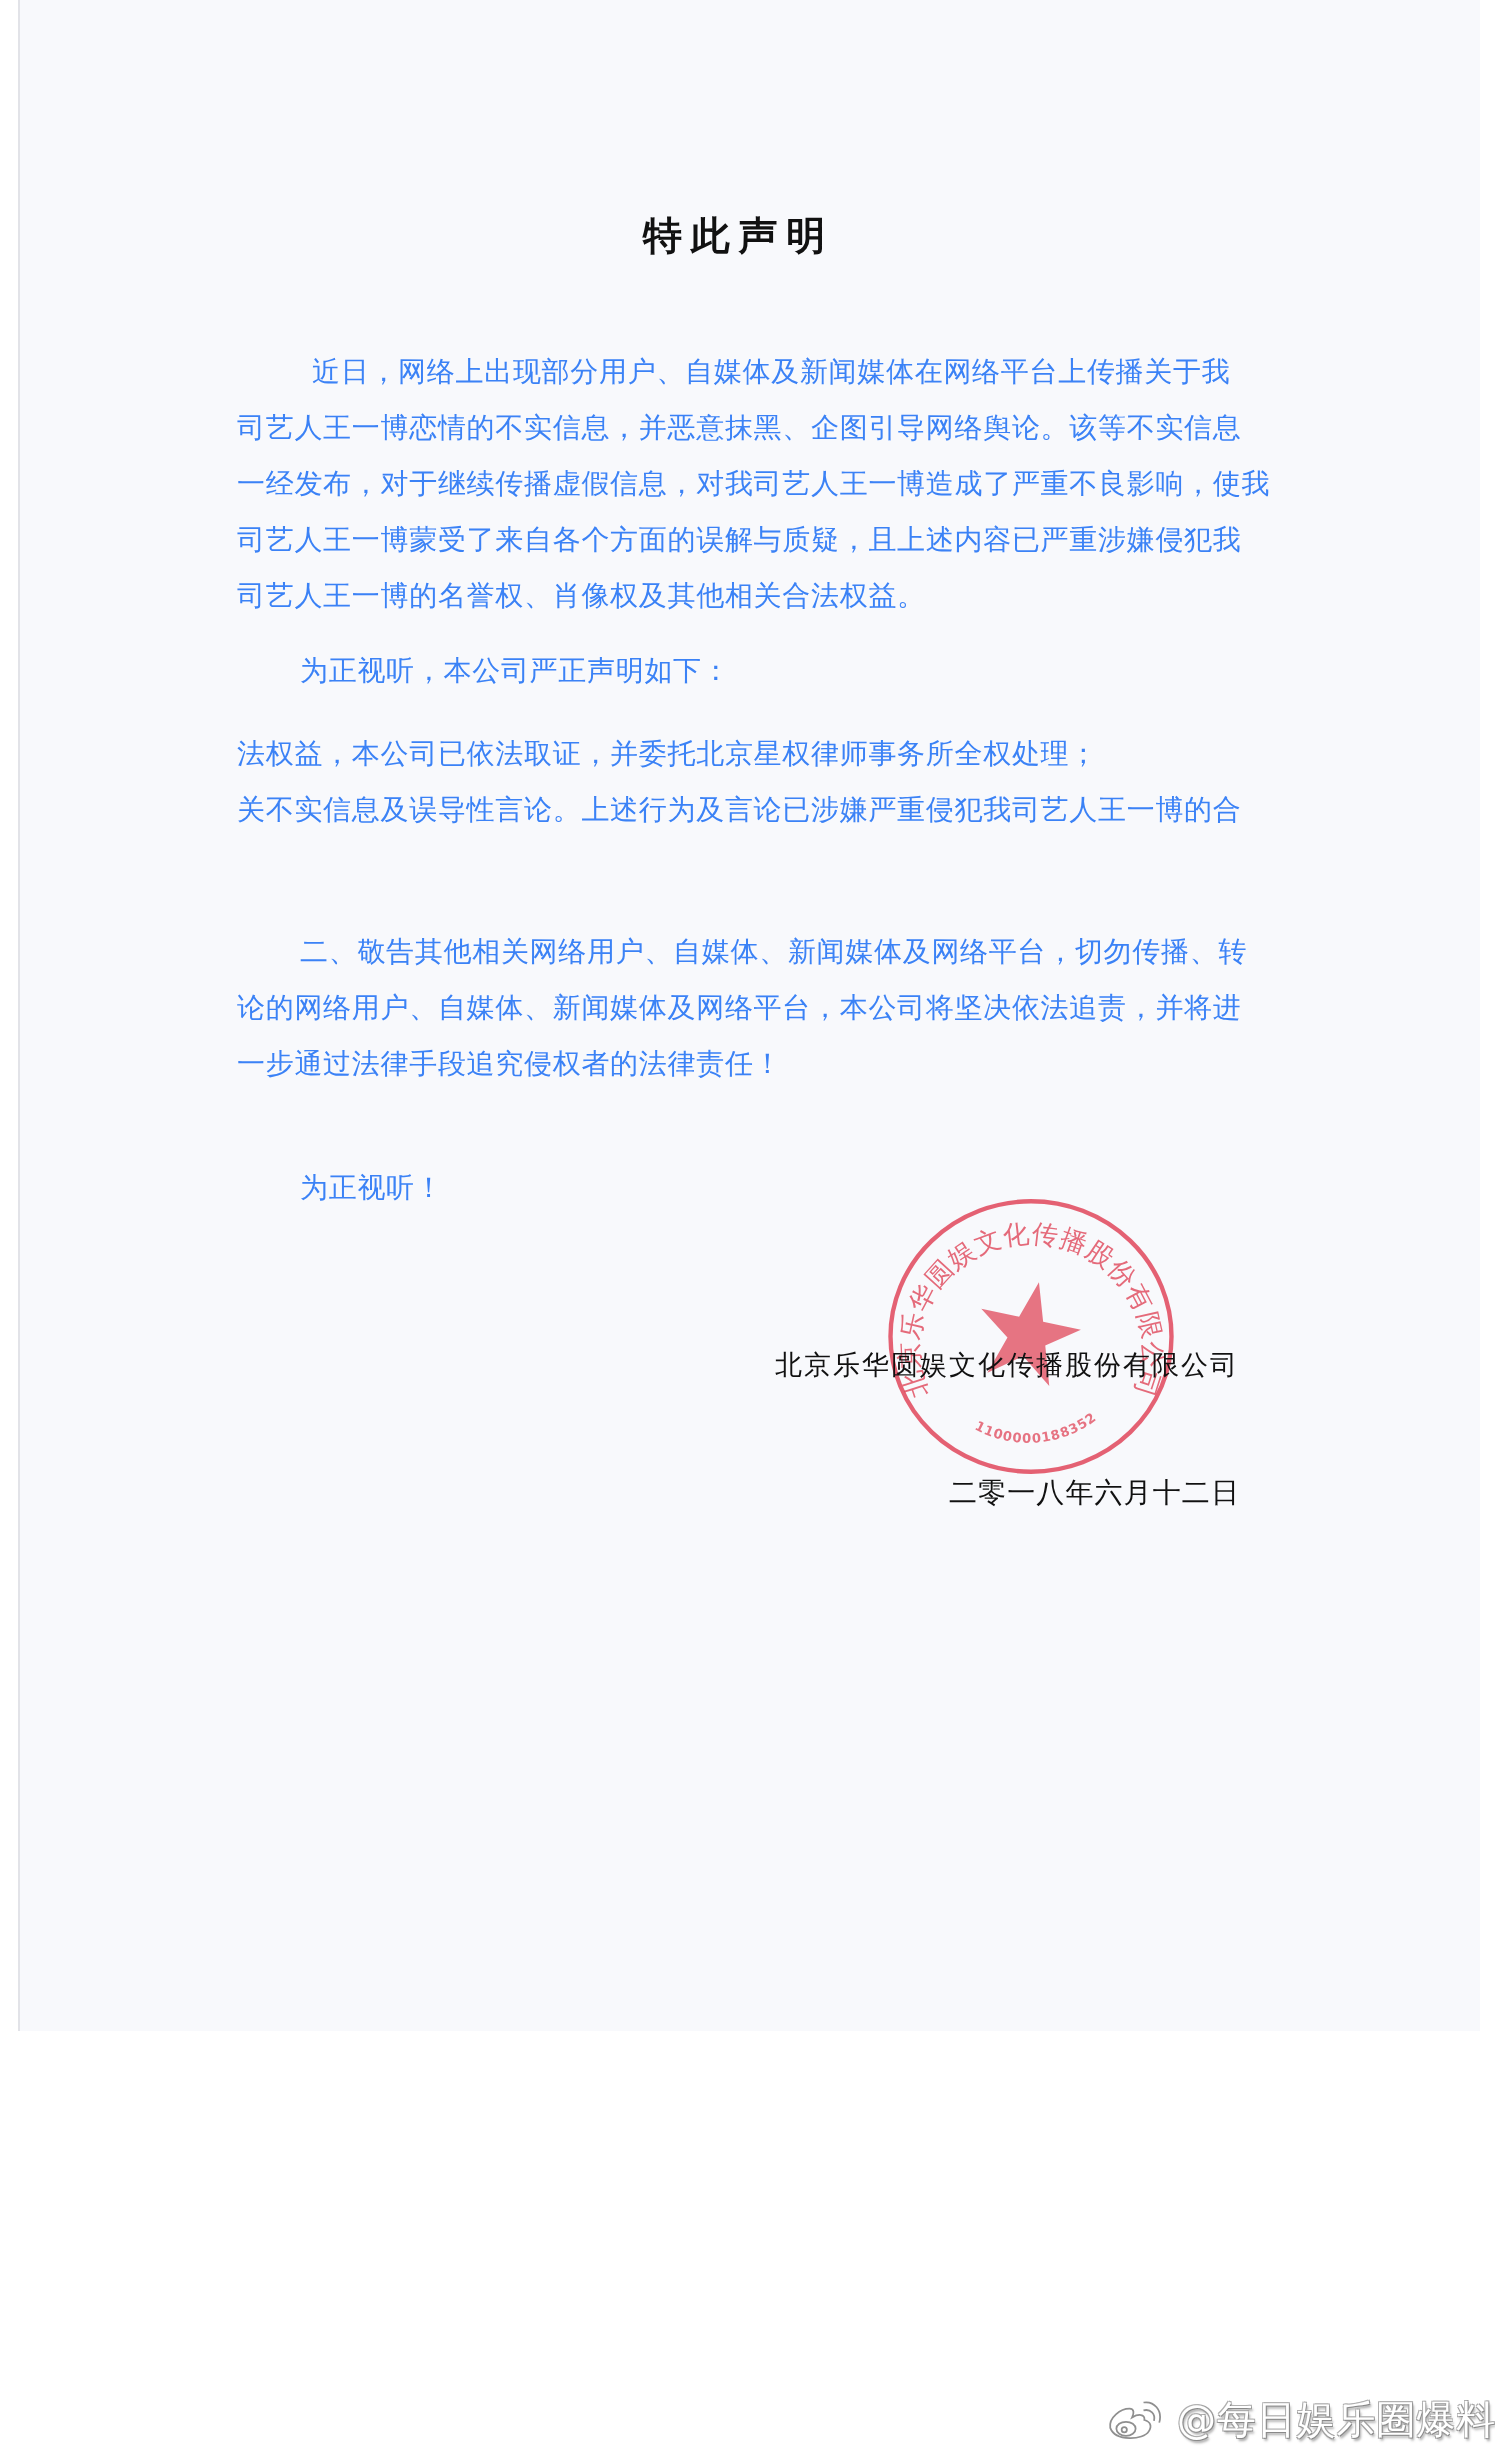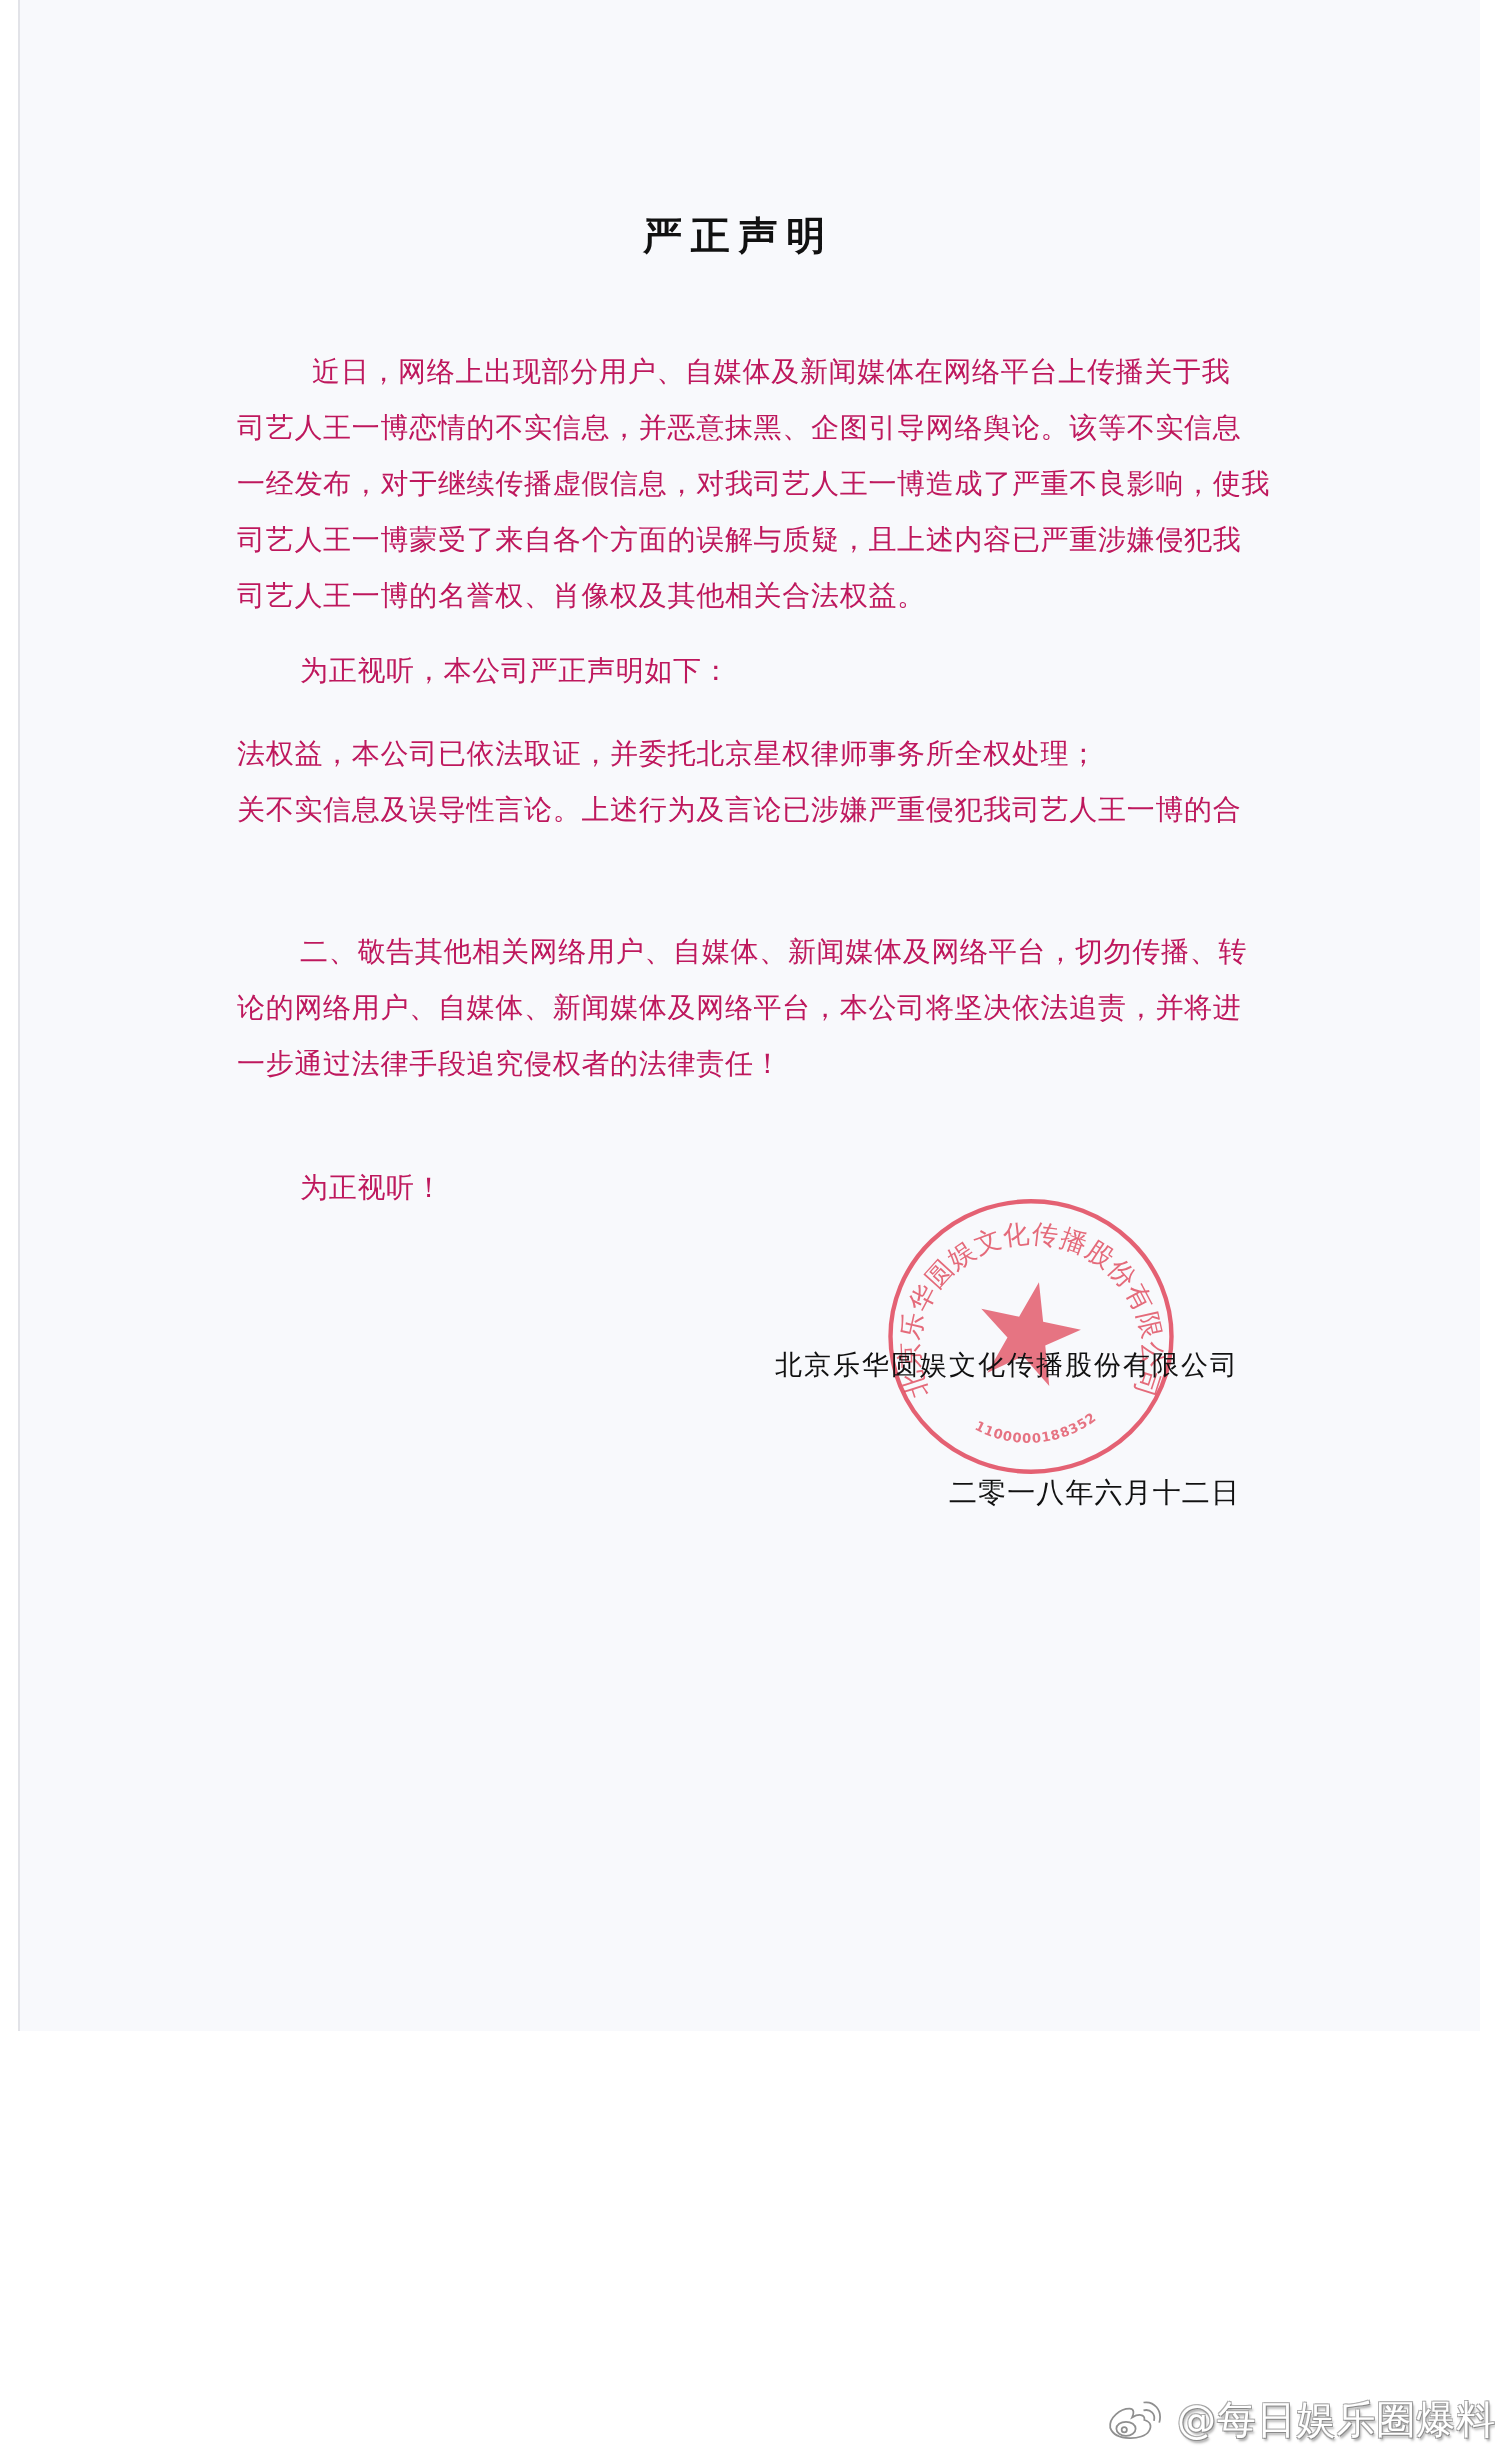--- a/index.html
+++ b/index.html
@@ -19,21 +19,21 @@
     position:absolute; left:0; width:1477px; top:183px;
     text-align:center;
     font-family:"DejaVu Sans","Liberation Sans",sans-serif;
     font-weight:bold; font-size:39px; letter-spacing:8.8px; line-height:53px;
     color:#111;
   }
   .para {
     position:absolute; left:237px; width:1020px;
     font-size:28px; line-height:56px; letter-spacing:0.7px;
     text-align:justify; text-align-last:left;
-    color:#be185d;
+    color:#3b82f6;
     margin:0;
   }
   .para .ln { display:block; white-space:nowrap; }
   .indent { padding-left:63px; }
   .seal {
     position:absolute; left:886px; top:1196px; width:290px; height:281px;
     pointer-events:none;
   }
   .signer {
     position:absolute; left:775px; top:1344px;
@@ -55,21 +55,21 @@
     font-size:39px; letter-spacing:0.9px; color:#ffffff;
     text-shadow: 0.9px 0.9px 0 #8a8a8a, -0.9px -0.9px 0 #b0b0b0, 0.9px -0.9px 0 #a0a0a0, -0.9px 0.9px 0 #a0a0a0, 1.8px 2.6px 2.6px rgba(0,0,0,0.35);
     white-space:nowrap;
   }
 </style>
 </head>
 <body>
 
 <div class="scan"></div>
 
-<h1 class="title">严正声明</h1>
+<h1 class="title">特此声明</h1>
 
 <div class="para" style="top:344px;">
   <span class="ln indent" style="padding-left:75px">近日，网络上出现部分用户、自媒体及新闻媒体在网络平台上传播关于我</span>
   <span class="ln">司艺人王一博恋情的不实信息，并恶意抹黑、企图引导网络舆论。该等不实信息</span>
   <span class="ln">一经发布，对于继续传播虚假信息，对我司艺人王一博造成了严重不良影响，使我</span>
   <span class="ln">司艺人王一博蒙受了来自各个方面的误解与质疑，且上述内容已严重涉嫌侵犯我</span>
   <span class="ln">司艺人王一博的名誉权、肖像权及其他相关合法权益。</span>
 </div>
 
 <div class="para" style="top:643px;">

